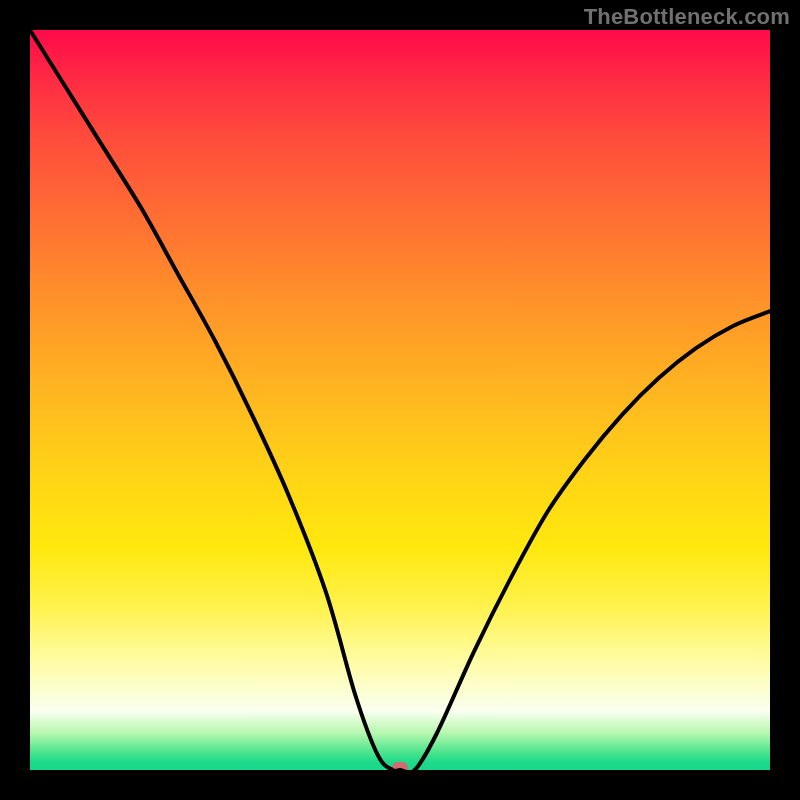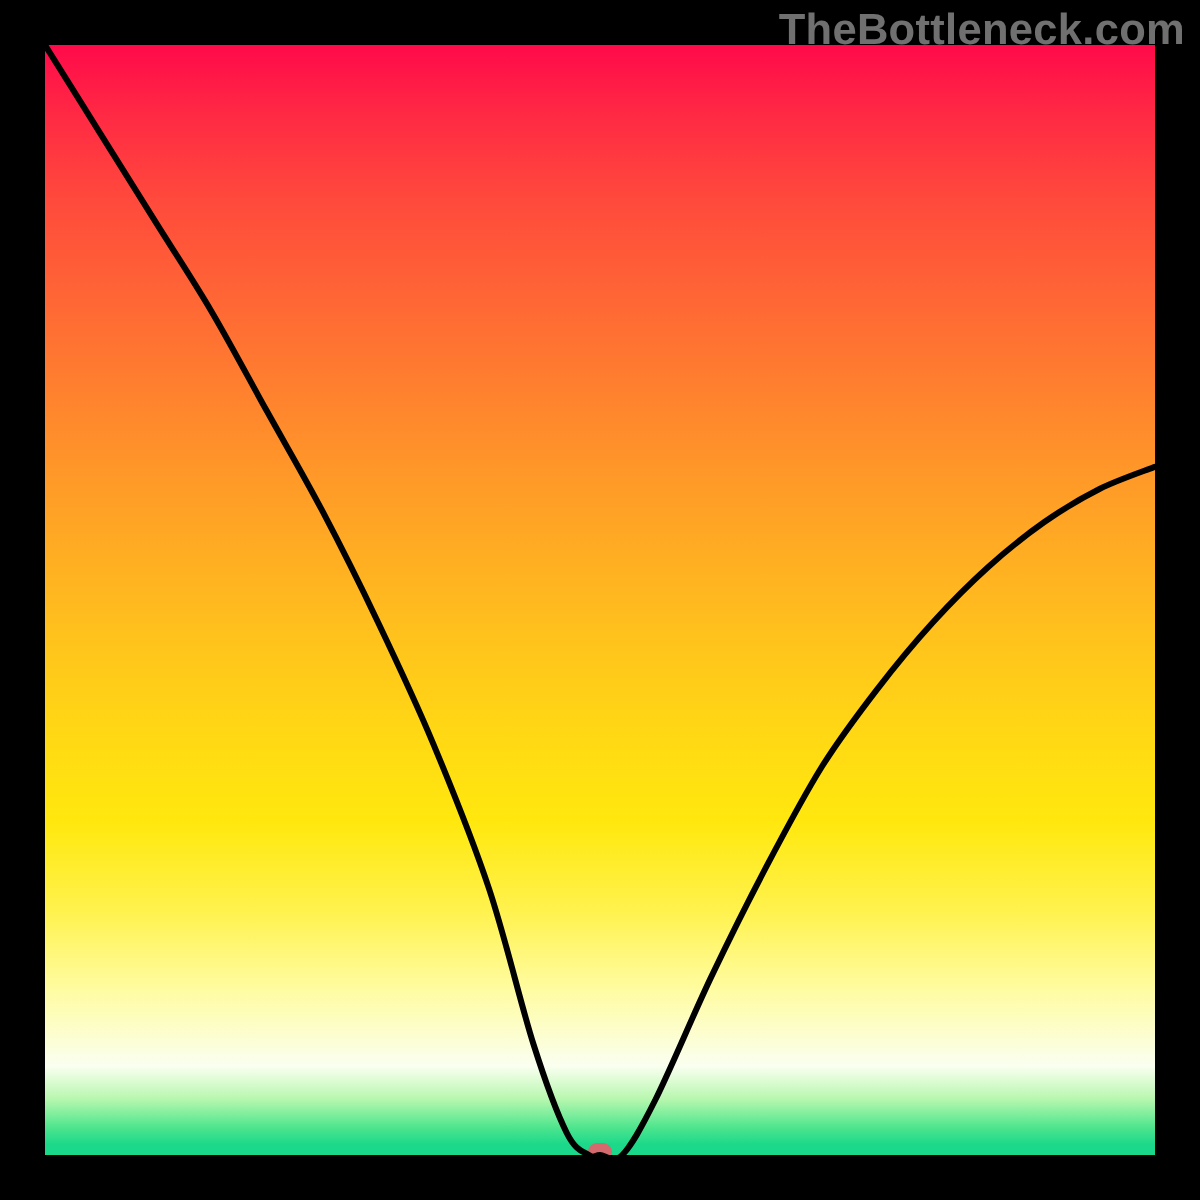--- a/index.html
+++ b/index.html
@@ -15,21 +15,21 @@
     position: relative;
     width: 800px;
     height: 800px;
     background: #000;
   }
   .watermark {
     position: absolute;
     top: 4px;
     right: 10px;
     color: #707070;
-    font-size: 29px;
+    font-size: 22px;
     font-weight: 600;
     letter-spacing: 0.2px;
     z-index: 20;
   }
   .plot-area {
     position: absolute;
     left: 30px;
     top: 30px;
     width: 740px;
     height: 740px;

